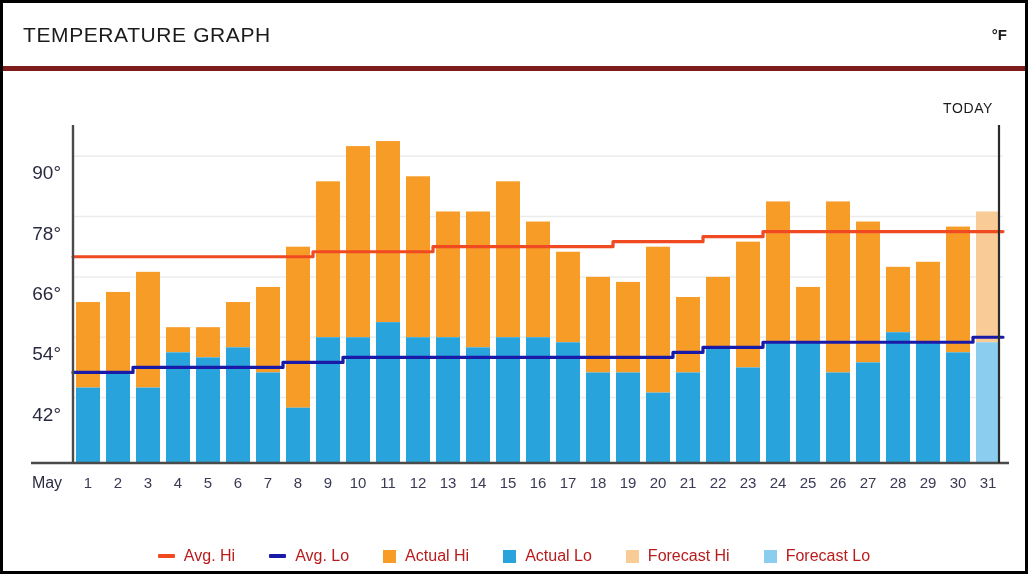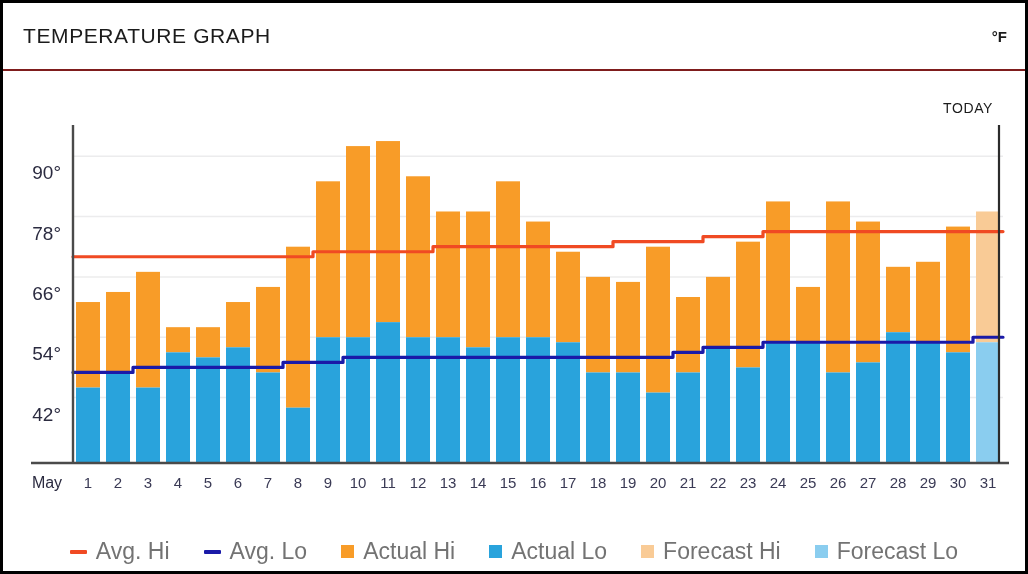--- a/index.html
+++ b/index.html
@@ -4,40 +4,40 @@
 <style>
   html,body{margin:0;padding:0;background:#ffffff;}
   body{font-family:"Liberation Sans",sans-serif;}
   #root{
     width:1028px;height:574px;box-sizing:border-box;
     border:3px solid #000000;background:#ffffff;position:relative;overflow:hidden;
   }
   .header{
     height:68px;box-sizing:border-box;
     display:flex;align-items:center;justify-content:space-between;
-    padding:0 18px 0 20px;border-bottom:2px solid #7f1d1d;
+    padding:0 18px 0 20px;border-bottom:5px solid #7f1d1d;
   }
   .title{
     font-size:21px;letter-spacing:0.6px;color:#1b1b1b;
     font-family:"Liberation Sans",sans-serif;font-weight:400;
   }
   .unit{font-size:15px;color:#1b1b1b;font-weight:700;}
   .plotwrap{position:relative;width:1022px;height:500px;}
   svg.chart{display:block;}
   text{font-family:"Liberation Sans",sans-serif;}
   .ytick{font-size:19px;fill:#2b2b40;}
   .xtick{font-size:15px;fill:#3a3a55;}
   .monthlabel{font-size:16px;fill:#2b2b40;}
   .todaylabel{font-size:14px;fill:#1b1b1b;letter-spacing:0.6px;}
   .legend{
     position:absolute;left:0;bottom:6px;width:1022px;
     display:flex;align-items:center;justify-content:center;gap:34px;
   }
   .legitem{display:flex;align-items:center;gap:9px;}
-  .legtext{font-size:23px;color:#737373;}
+  .legtext{font-size:16px;color:#b91c1c;}
   .swatch-box{width:13px;height:13px;display:block;}
   .swatch-line{width:17px;height:4px;display:block;border-radius:1px;}
 </style>
 </head>
 <body>
 
 <div id="root">
 
   <div class="header">
     <div class="title">TEMPERATURE GRAPH</div>

